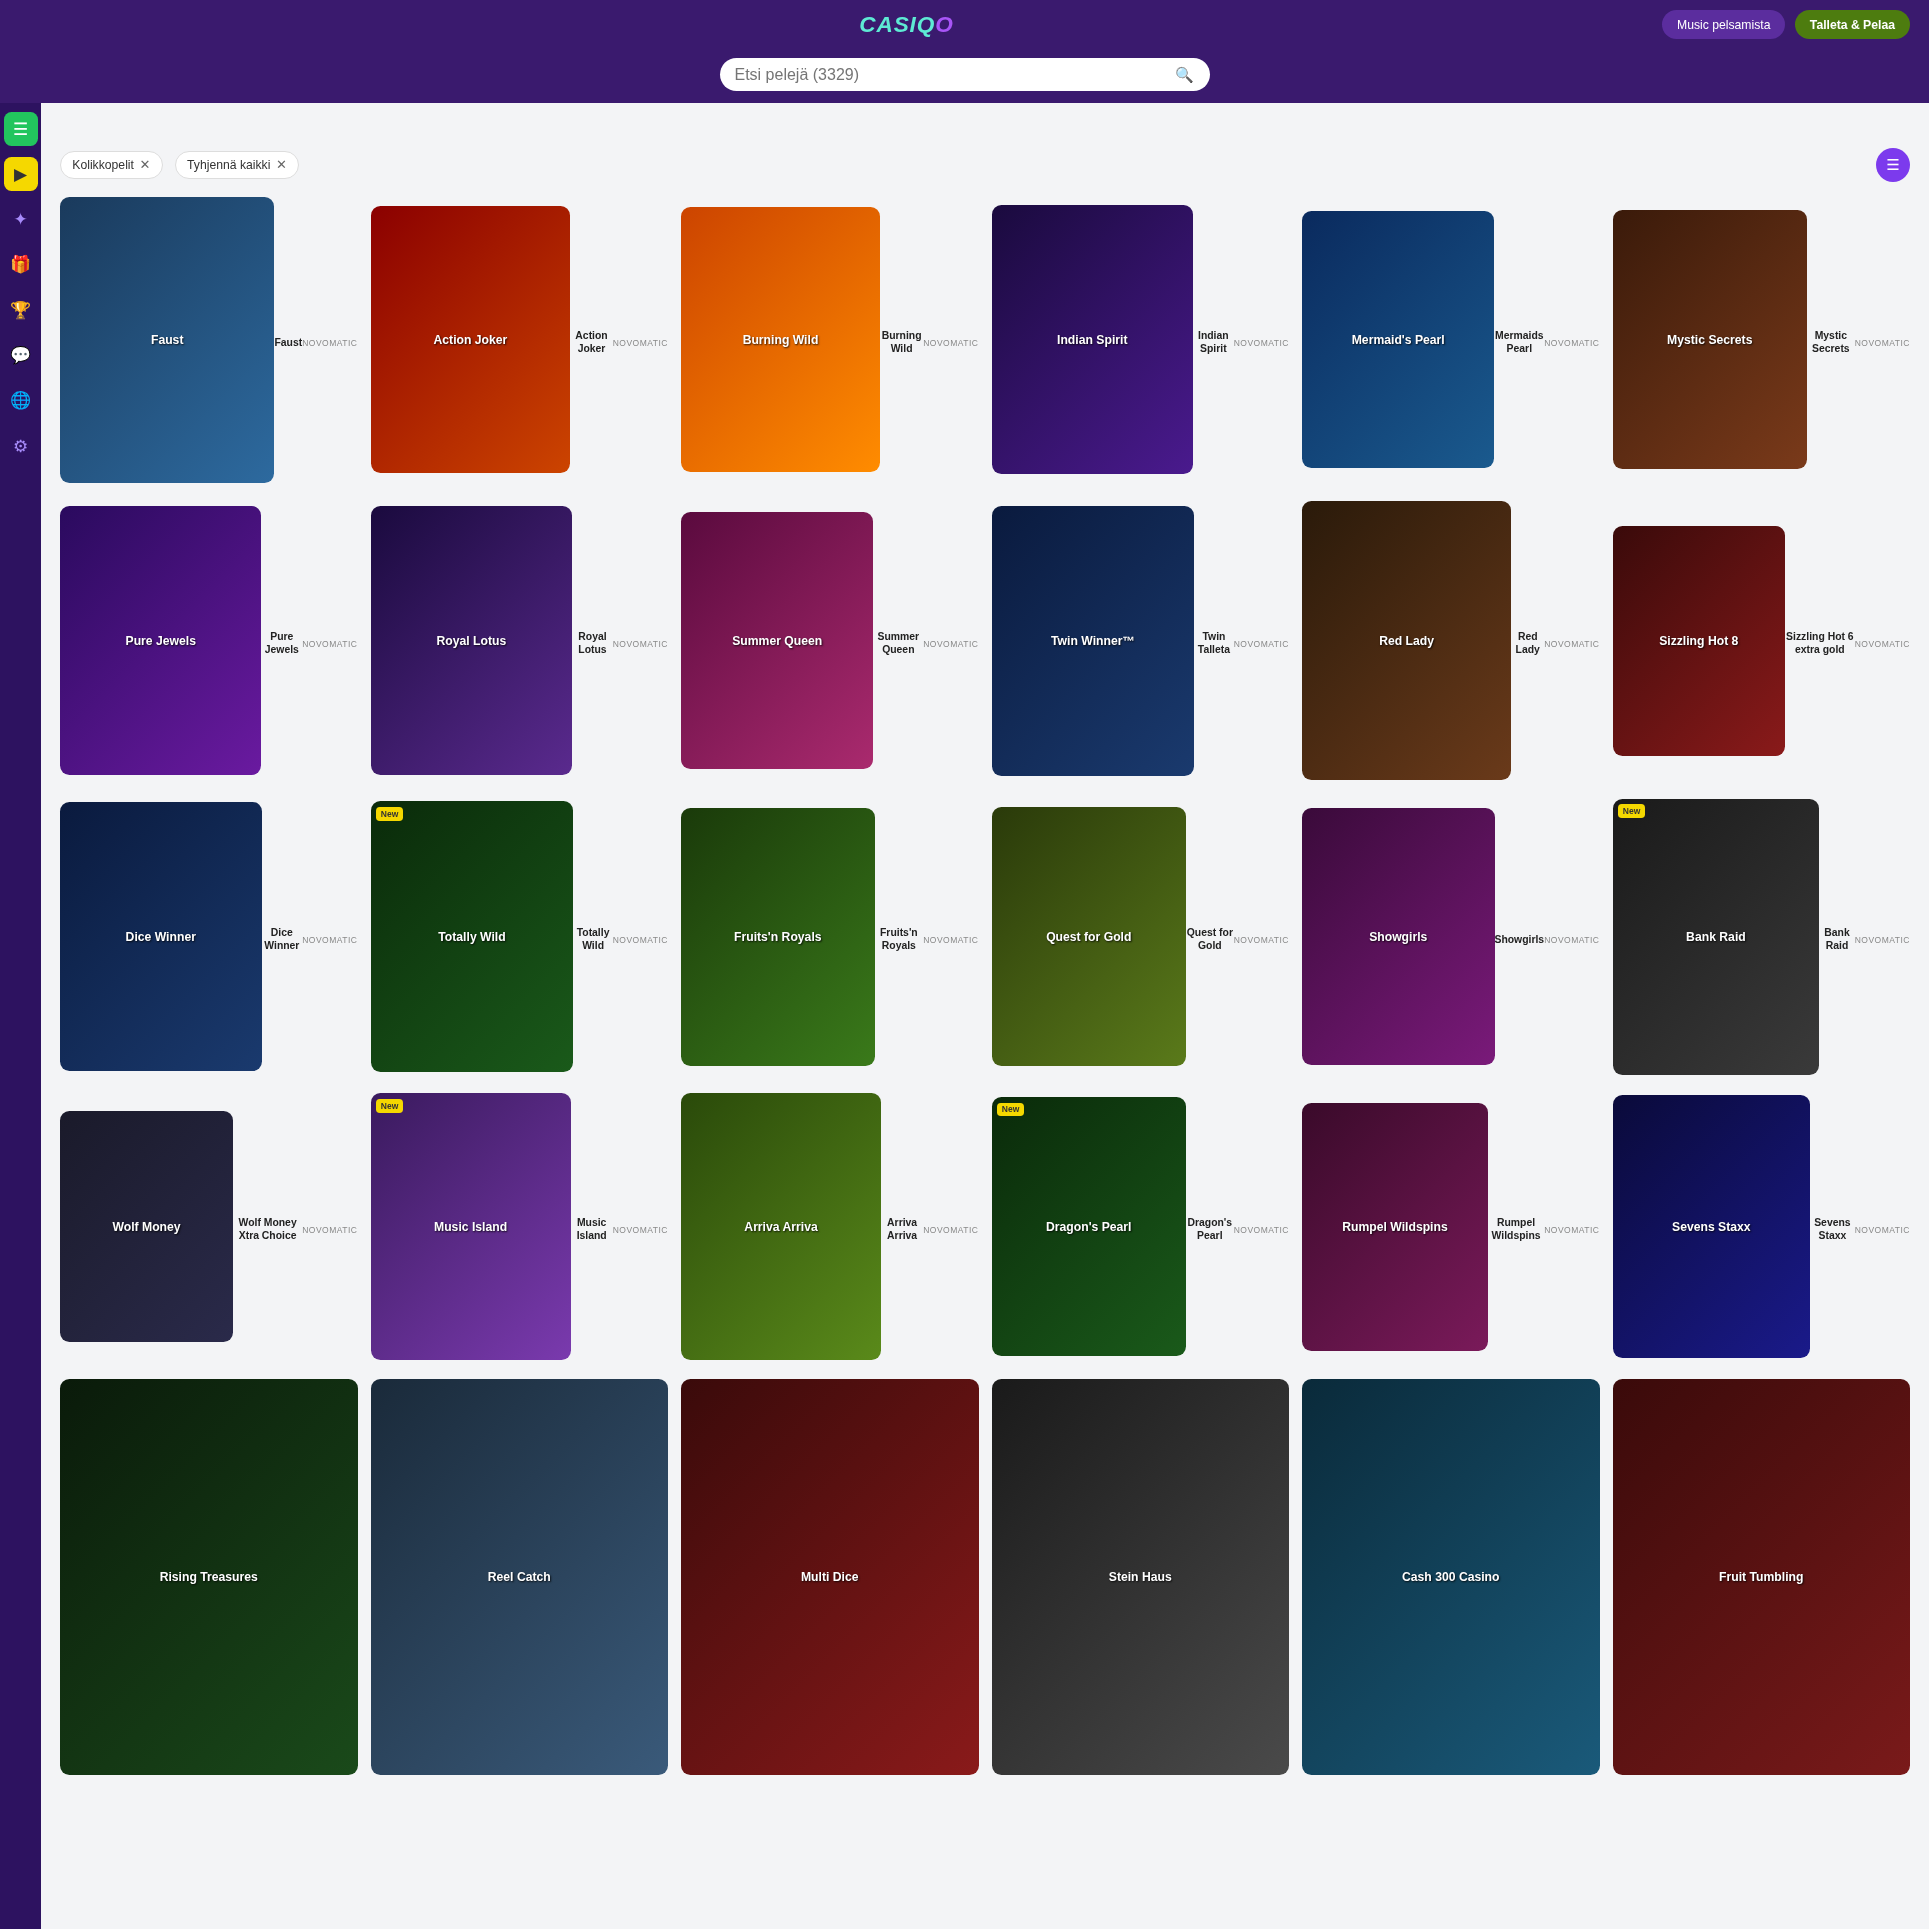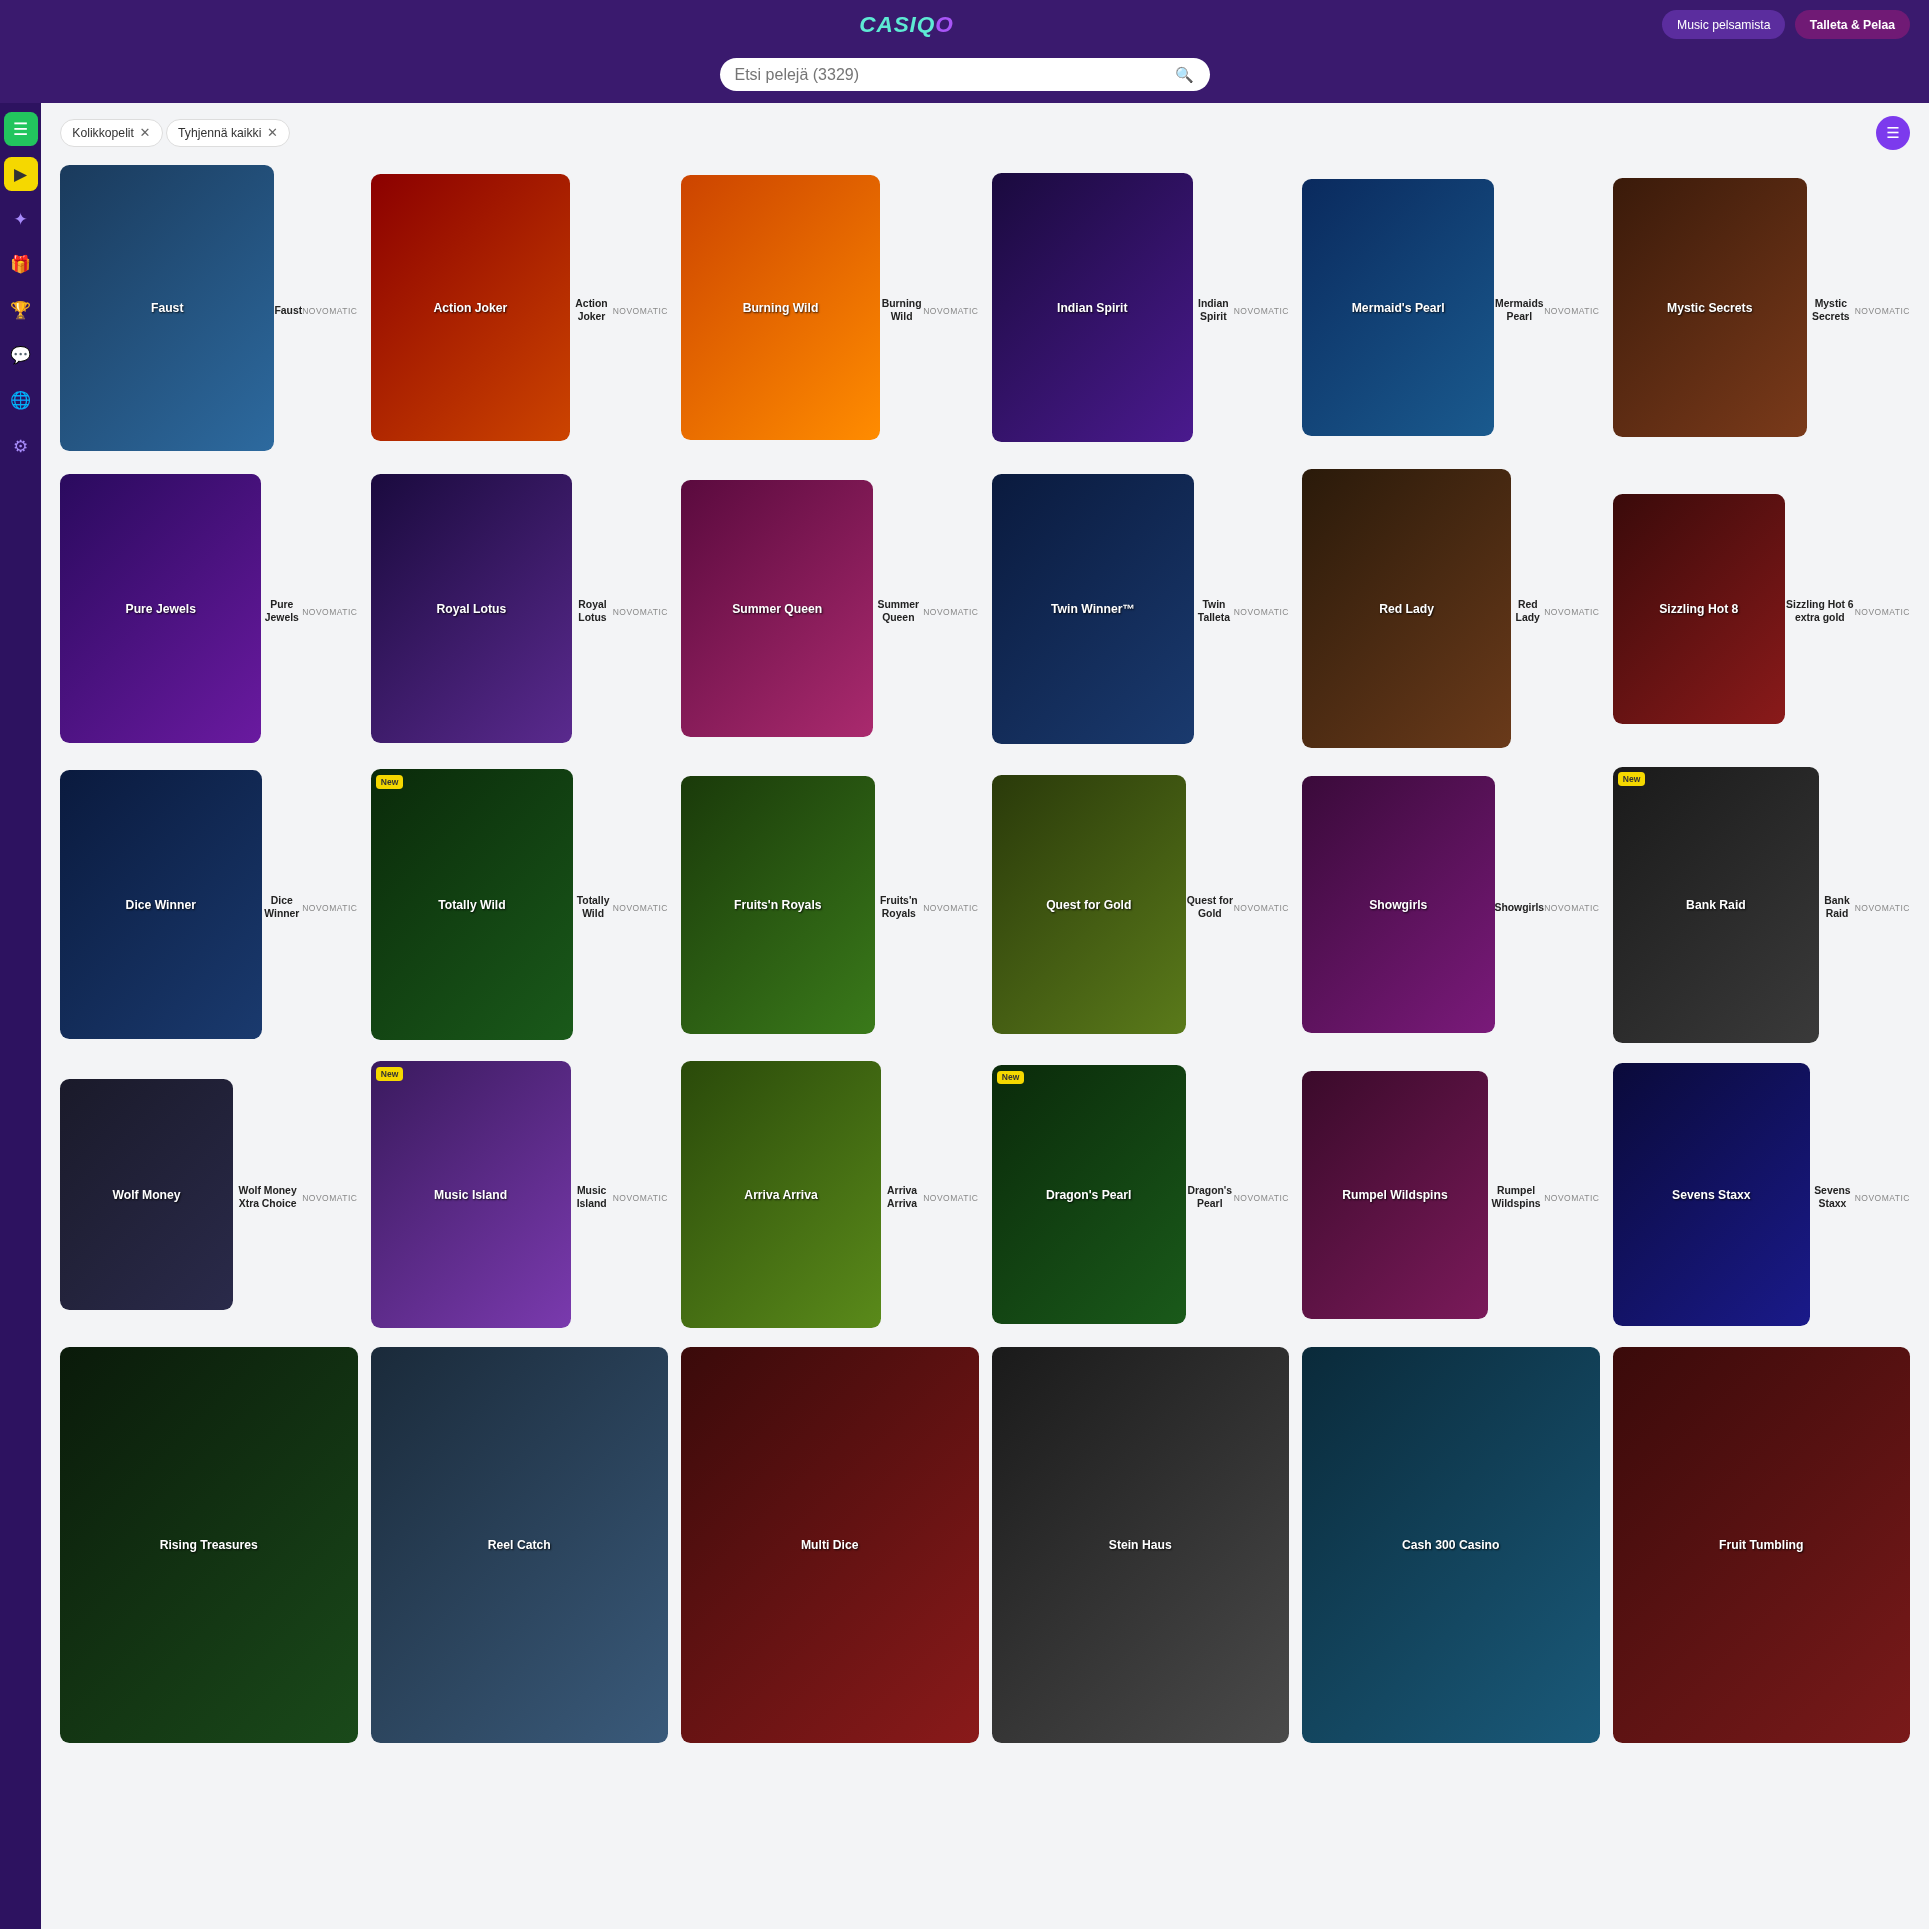--- a/index.html
+++ b/index.html
@@ -34,21 +34,21 @@
     .btn-continue {
       background: #5b2d9e;
       color: white;
       border: none;
       border-radius: 19px;
       padding: 7.5px 15px;
       font-size: 12.2px;
       cursor: pointer;
     }
     .btn-deposit {
-      background: #701a75;
+      background: #4d7c0f;
       color: white;
       border: none;
       border-radius: 19px;
       padding: 7.5px 15px;
       font-size: 12.2px;
       cursor: pointer;
       font-weight: bold;
     }
     
     .search-container {
@@ -115,22 +115,23 @@
     .main-content {
       flex: 1;
       background: #f3f4f6;
       padding: 13px 19px;
       overflow-y: auto;
     }
     
     .filter-bar {
       display: flex;
       align-items: center;
-      gap: 3px;
+      gap: 12px;
       margin-bottom: 15px;
+      margin-top: 32px;
     }
     .filter-tag {
       display: flex;
       align-items: center;
       gap: 5.6px;
       background: white;
       border: 1.9px solid #ddd;
       border-radius: 19px;
       padding: 5.6px 11.3px;
       font-size: 12.2px;

